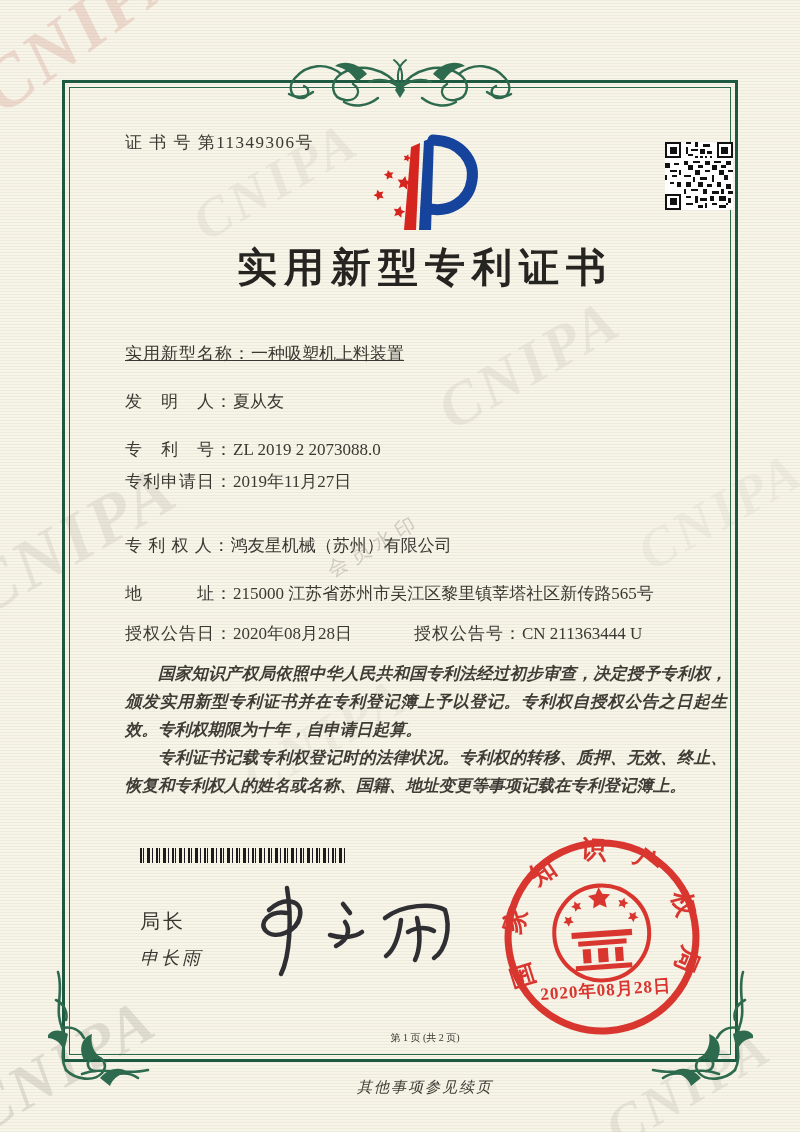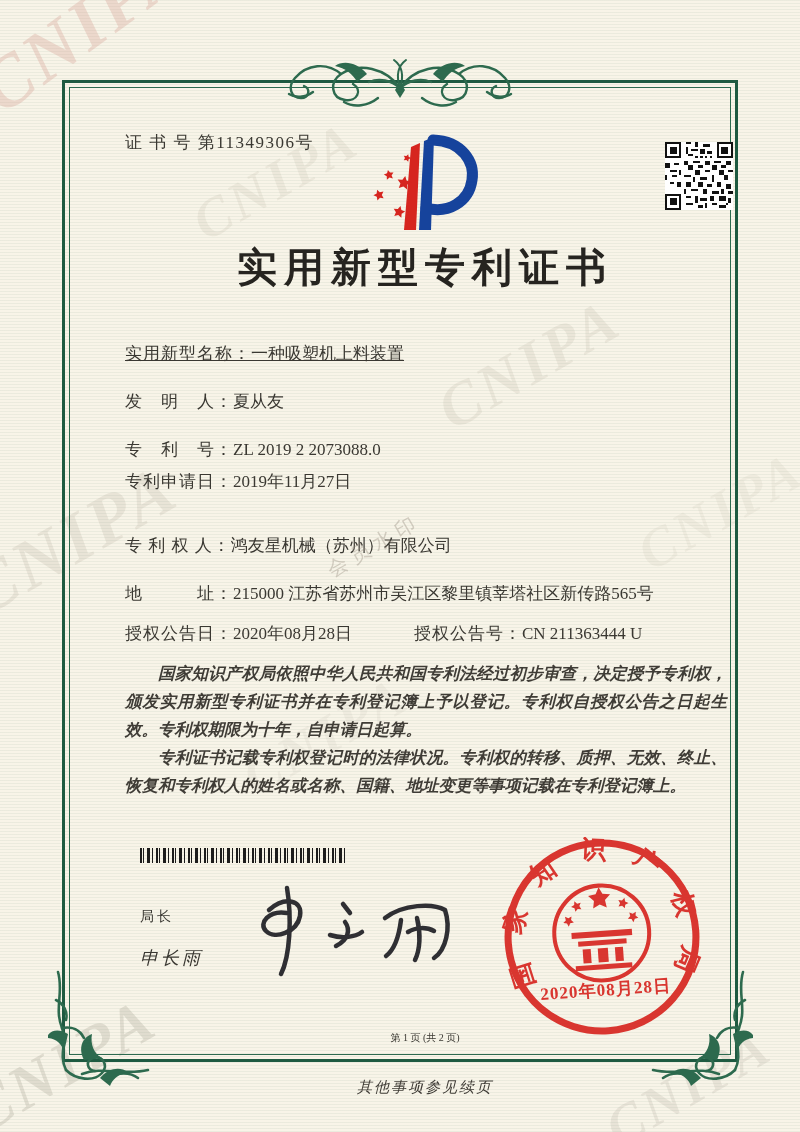--- a/index.html
+++ b/index.html
@@ -73,21 +73,21 @@
   }
   .paras p{margin:0;text-indent:2em;}
   .barcode{
     position:absolute;left:115px;top:848px;width:206px;height:15px;
     background:repeating-linear-gradient(90deg,
       #1c1c1c 0 2px, rgba(0,0,0,0) 2px 3px,
       #1c1c1c 3px 4px, rgba(0,0,0,0) 4px 7px,
       #1c1c1c 7px 10px, rgba(0,0,0,0) 10px 12px,
       #1c1c1c 12px 13px, rgba(0,0,0,0) 13px 16px);
   }
-  .signer-title{position:absolute;left:115px;top:908px;font-size:14px;color:#3a3832;letter-spacing:3px;}
+  .signer-title{position:absolute;left:115px;top:908px;font-size:20px;color:#3a3832;letter-spacing:3px;}
   .signer-name{position:absolute;left:115px;top:946px;font-size:18px;color:#3a3832;letter-spacing:3px;font-style:italic;}
   .signature{position:absolute;left:210px;top:880px;}
   .seal{position:absolute;left:468px;top:836px;opacity:0.92;mix-blend-mode:multiply;transform:rotate(-4deg);}
   .page-info{position:absolute;left:0;top:1031px;width:800px;text-align:center;font-size:10px;color:#3a3832;}
   .footer-note{
     position:absolute;left:0;top:1078px;width:800px;text-align:center;
     font-size:15px;font-style:italic;color:#3f3c36;letter-spacing:2px;
   }
 </style>
 </head>

